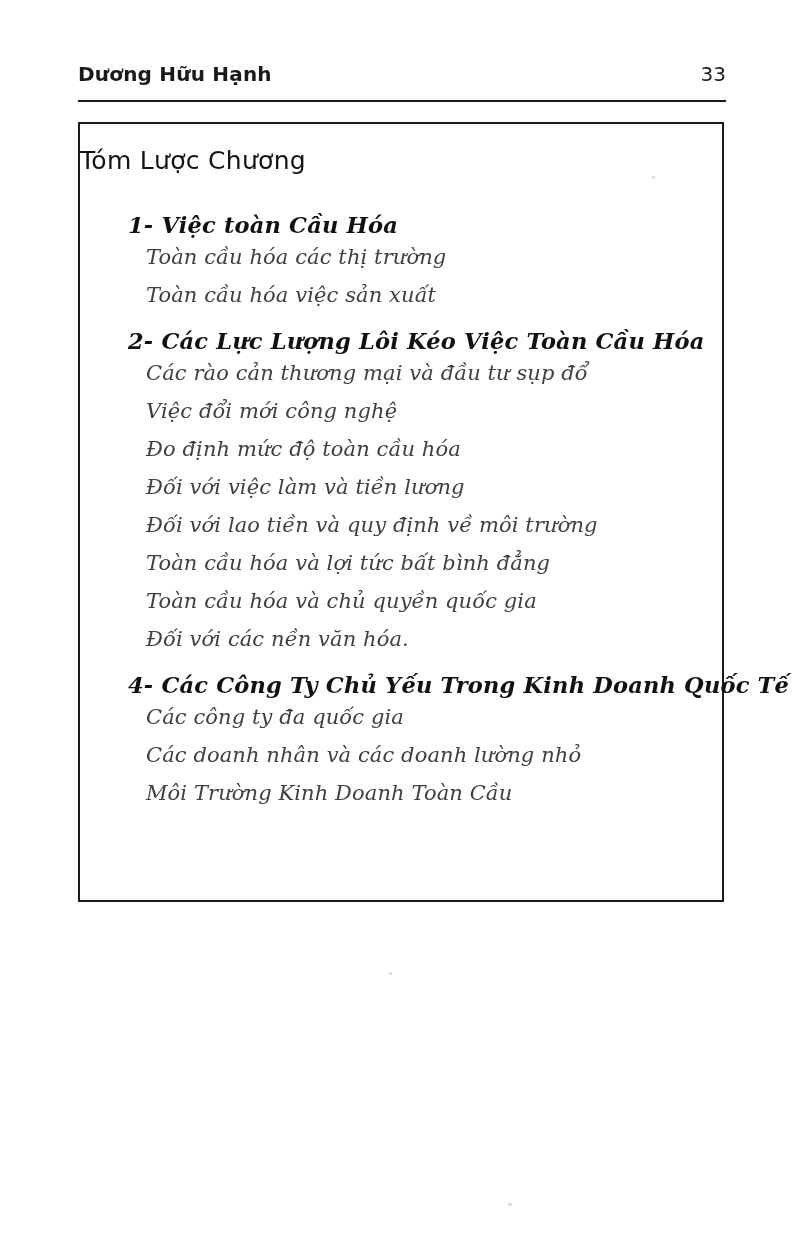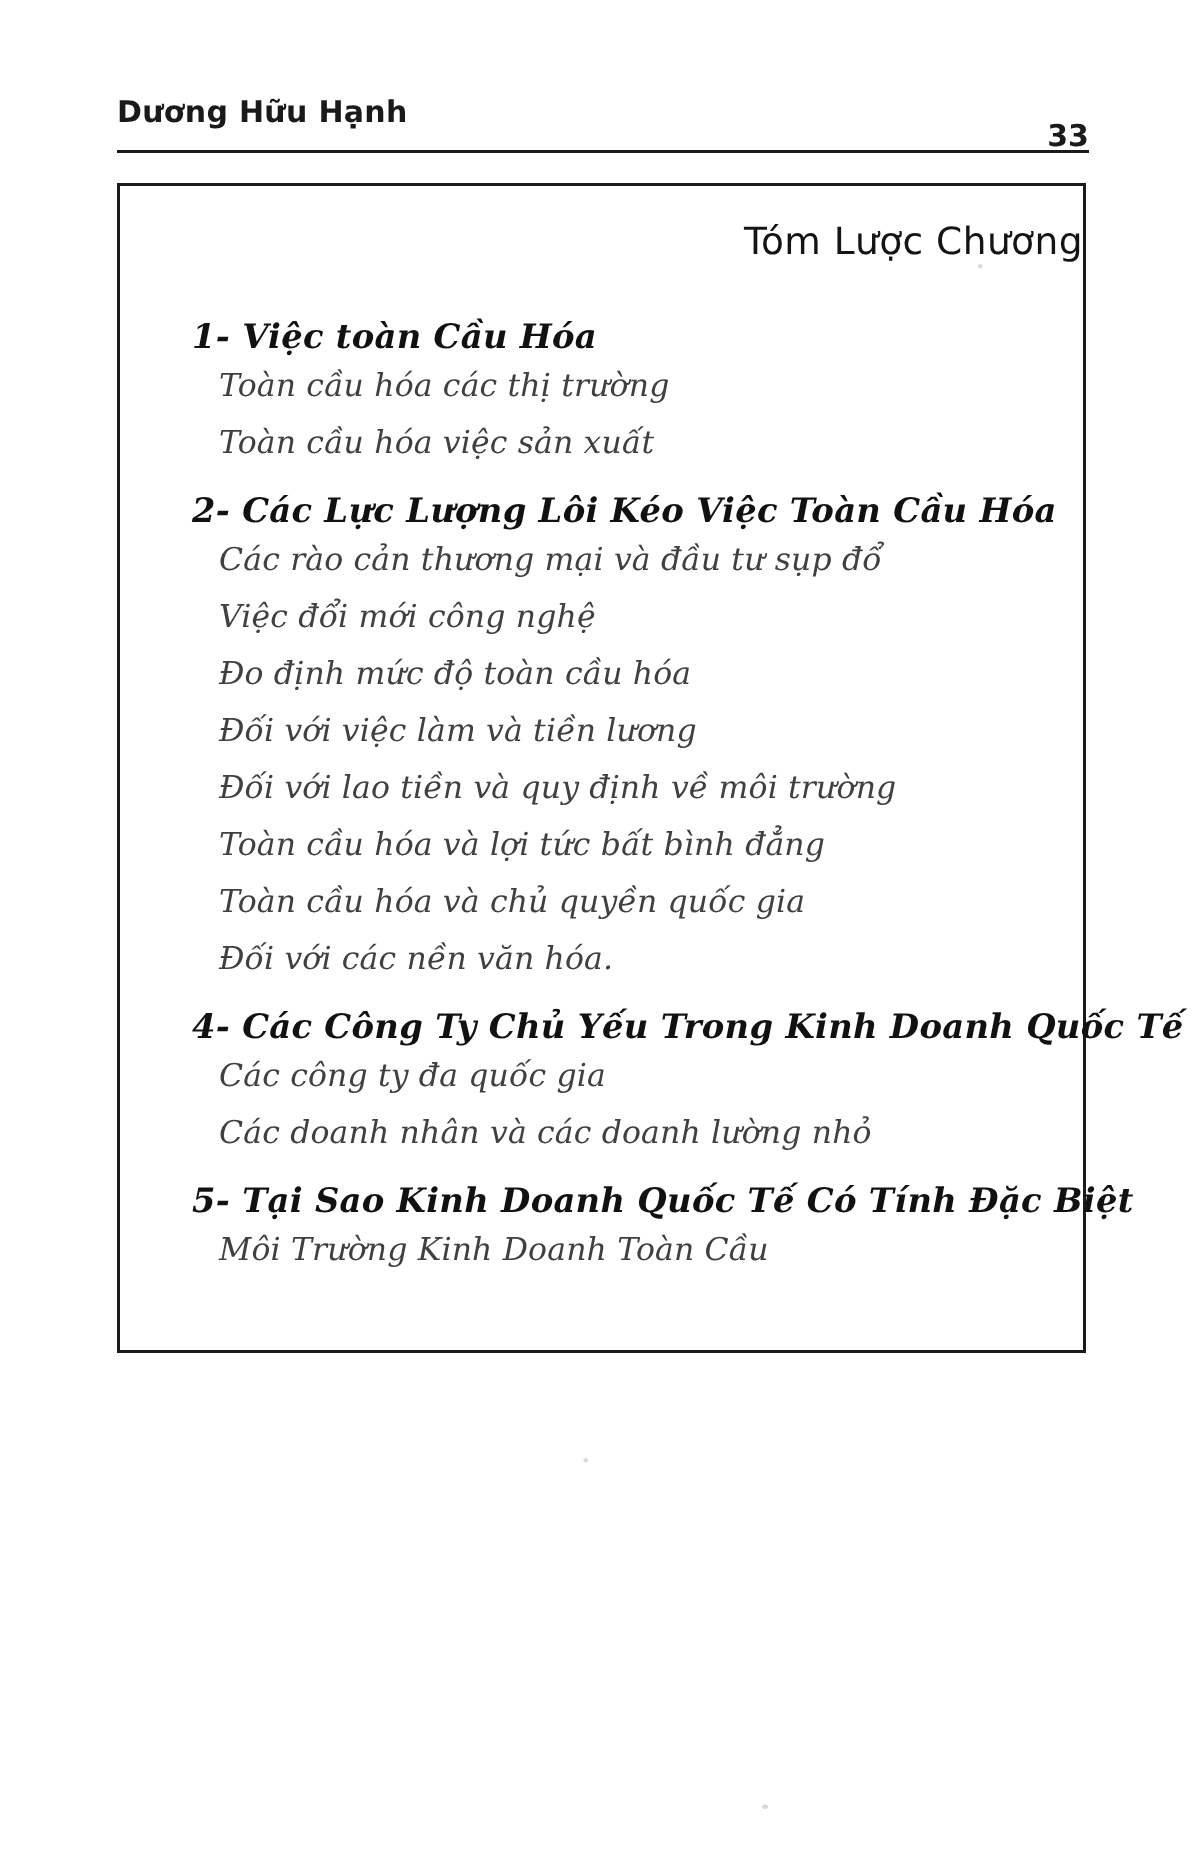--- a/index.html
+++ b/index.html
@@ -40,24 +40,24 @@
     font-family: "DejaVu Sans", sans-serif;
     font-size: 20px;
     font-weight: 600;
     letter-spacing: 0.2px;
     color: #1a1a1a;
     white-space: nowrap;
   }
   .running-head .folio {
     position: absolute;
     right: 0;
-    top: 16px;
+    top: 0;
     font-family: "DejaVu Sans", sans-serif;
     font-size: 20px;
-    font-weight: 700;
+    font-weight: 400;
     color: #1a1a1a;
   }
   .head-rule {
     position: absolute;
     left: 78px;
     top: 100px;
     width: 648px;
     height: 2px;
     background: #1a1a1a;
   }
@@ -72,21 +72,21 @@
     border: 2px solid #1a1a1a;
     box-sizing: border-box;
     background: #ffffff;
   }
 
   .box-title {
     position: absolute;
     left: 0;
     top: 22px;
     width: 100%;
-    text-align: right;
+    text-align: left;
     font-family: "DejaVu Sans", sans-serif;
     font-size: 25px;
     font-weight: 400;
     color: #141414;
     letter-spacing: 0.3px;
   }
 
   .toc {
     position: absolute;
     left: 48px;
@@ -165,21 +165,20 @@
         <div class="sub">Đối với các nền văn hóa.</div>
       </div>
 
       <div class="sec">
         <div class="sec-head">4- Các Công Ty Chủ Yếu Trong Kinh Doanh Quốc Tế</div>
         <div class="sub">Các công ty đa quốc gia</div>
         <div class="sub">Các doanh nhân và các doanh lường nhỏ</div>
       </div>
 
       <div class="sec">
-        <div class="sec-head">5- Tại Sao Kinh Doanh Quốc Tế Có Tính Đặc Biệt</div>
         <div class="sub">Môi Trường Kinh Doanh Toàn Cầu</div>
       </div>
 
     </div>
   </div>
 
   <div class="speckle" style="left:652px; top:176px; width:3px; height:3px;"></div>
   <div class="speckle" style="left:389px; top:972px; width:3px; height:3px;"></div>
   <div class="speckle" style="left:508px; top:1203px; width:4px; height:3px;"></div>
 

